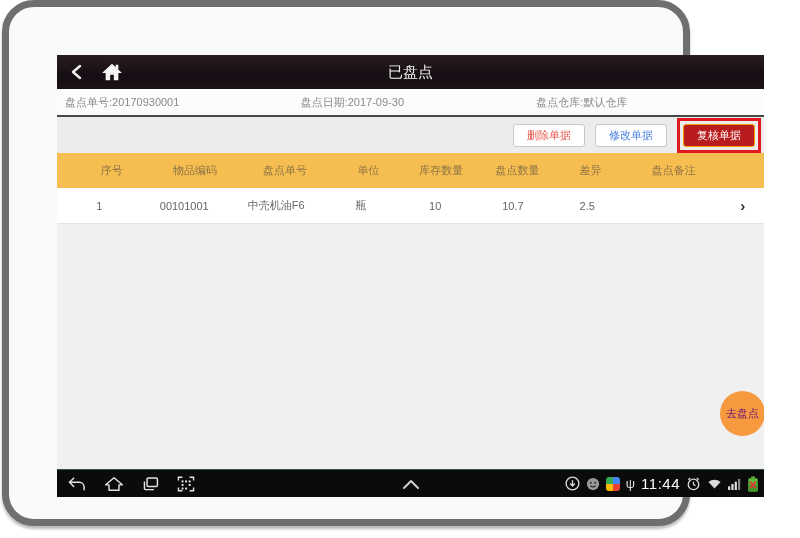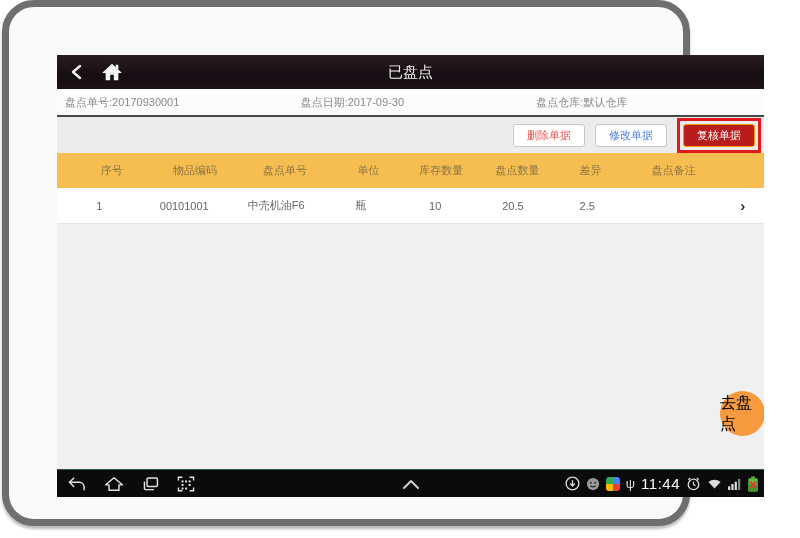--- a/index.html
+++ b/index.html
@@ -61,23 +61,23 @@
     color: #666; border-bottom: 1px solid #e2e2e2;
   }
   .c { text-align: center; white-space: nowrap; overflow: hidden; }
   .c1 { width: 12%; } .c2 { width: 12%; } .c3 { width: 14%; } .c4 { width: 10%; }
   .c5 { width: 11%; } .c6 { width: 11%; } .c7 { width: 10%; } .c8 { width: 14%; }
   .c9 { width: 6%; }
   .trow .c9 { color: #333; font-size: 15px; font-weight: bold; }
   
   .fab {
     position: absolute; left: 663px; top: 336px; width: 45px; height: 45px;
-    border-radius: 50%; background: #F6993F; color: #000000;
+    border-radius: 50%; background: #F6993F; color: #701a75;
     display: flex; align-items: center; justify-content: center;
-    font-size: 16px; cursor: pointer;
+    font-size: 11px; cursor: pointer;
   }
   
   .navbar {
     position: absolute; left: 0; bottom: 0; width: 100%; height: 28px;
     background: #0b0b0b; border-top: 1px solid #2f5054;
     display: flex; align-items: center;
   }
   .nav-left { display: flex; align-items: center; gap: 17px; padding-left: 10px; z-index: 2; }
   .nav-center {
     position: absolute; left: 0; right: 0; display: flex; justify-content: center;
@@ -136,21 +136,21 @@
       <div class="c c8">盘点备注</div>
       <div class="c c9"></div>
     </div>
 
     <div class="trow">
       <div class="c c1">1</div>
       <div class="c c2">00101001</div>
       <div class="c c3">中壳机油F6</div>
       <div class="c c4">瓶</div>
       <div class="c c5">10</div>
-      <div class="c c6">20.5</div>
+      <div class="c c6">10.7</div>
       <div class="c c7">2.5</div>
       <div class="c c8"></div>
       <div class="c c9">›</div>
     </div>
 
     <div class="fab">去盘点</div>
 
     <div class="navbar">
       <div class="nav-left">
         <svg width="20" height="16" viewBox="0 0 24 18">

